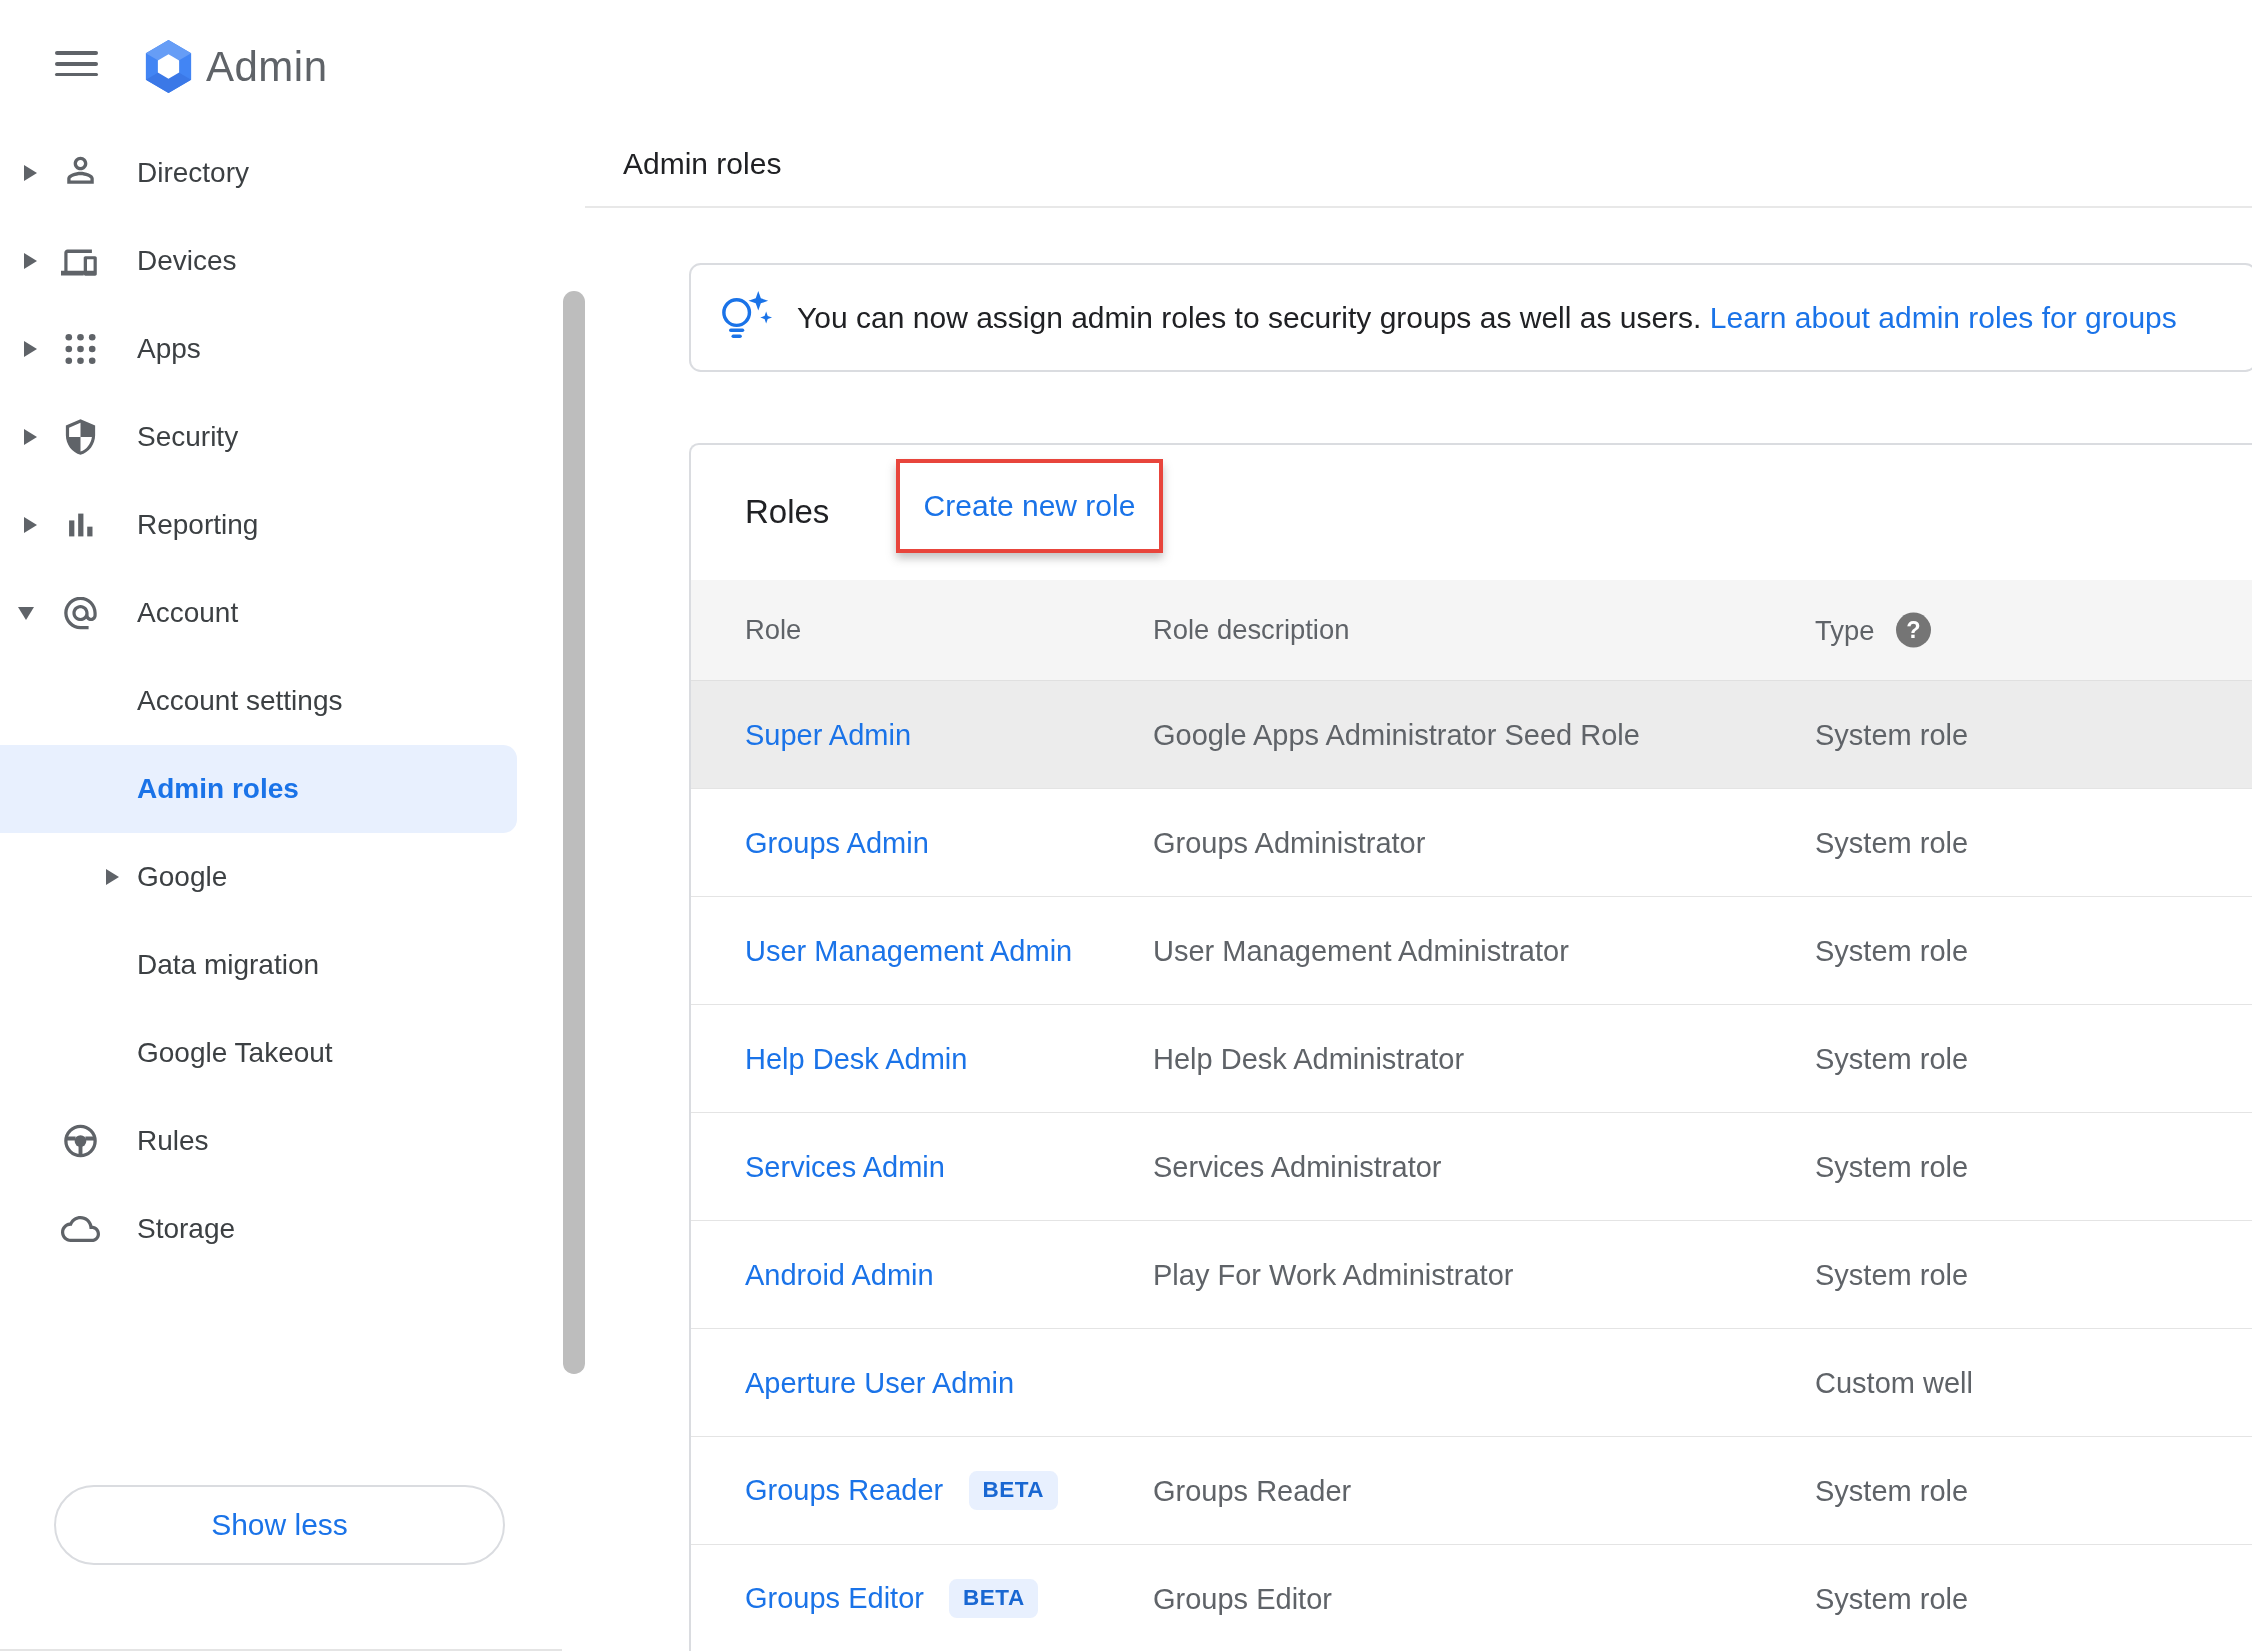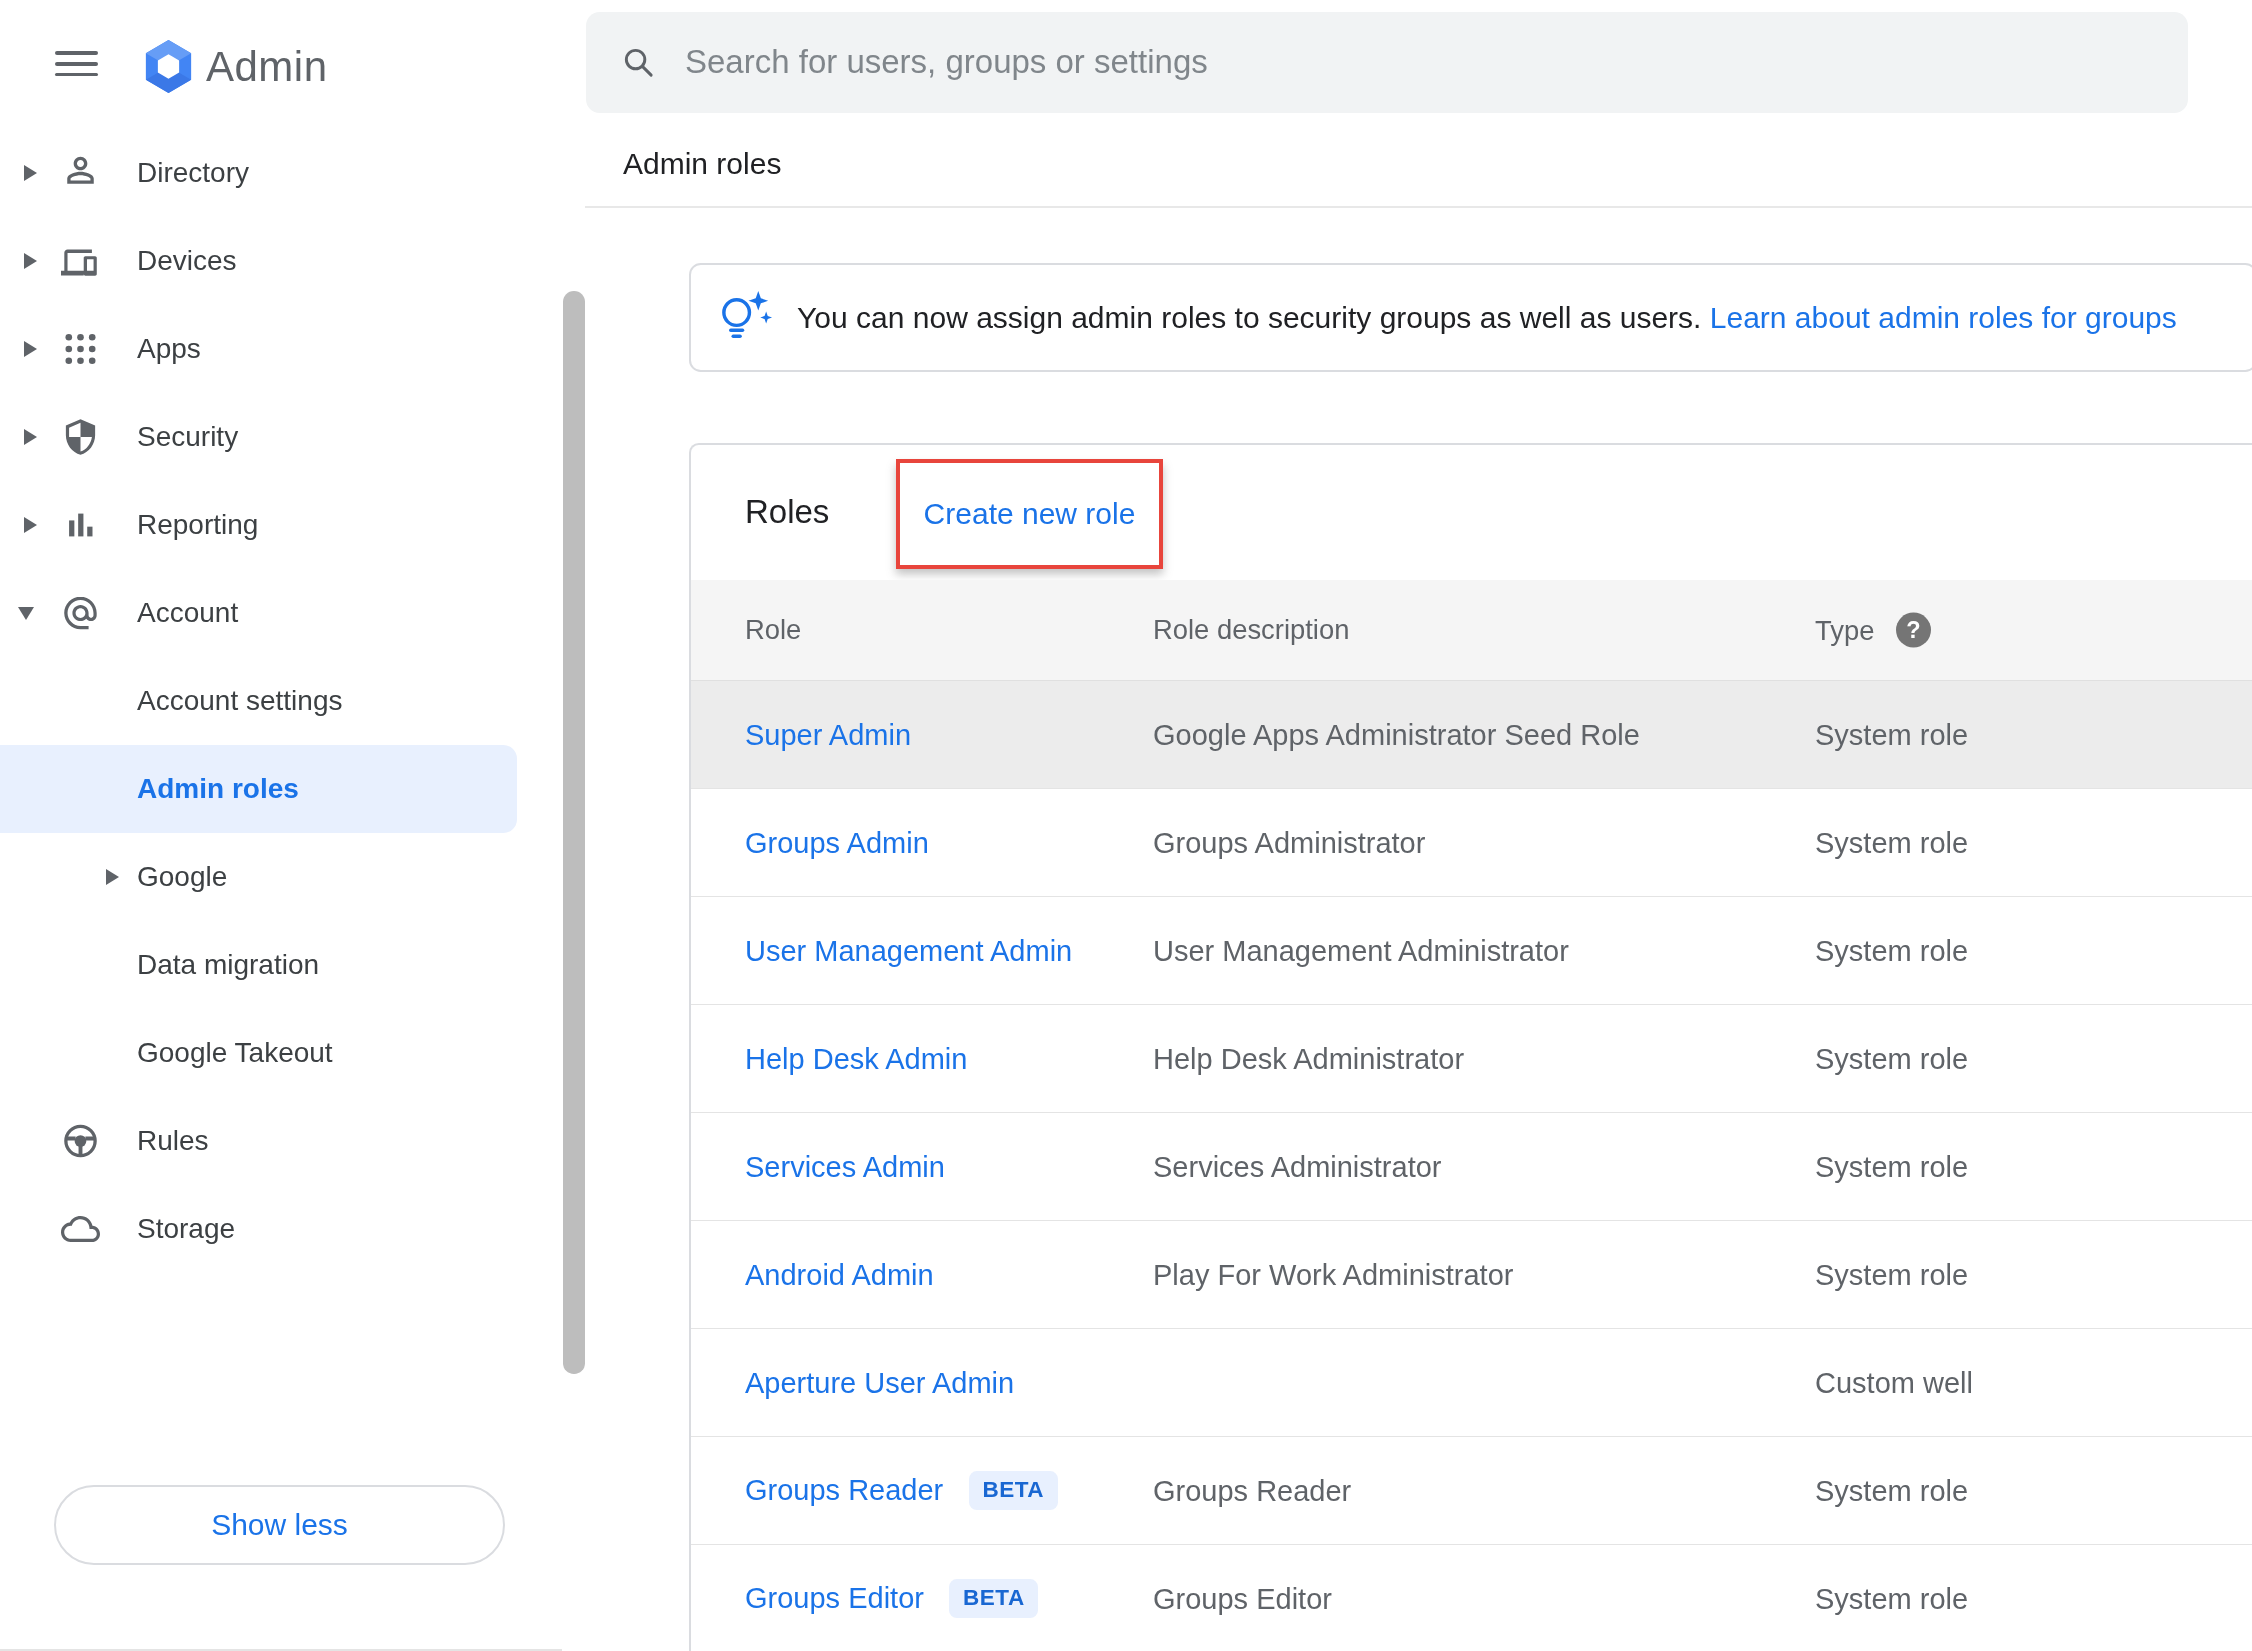--- a/index.html
+++ b/index.html
@@ -65,21 +65,21 @@
     border-radius:11.8px;display:flex;align-items:center;background:#fff;}
   .banner .bulb{margin-left:23.5px;flex:0 0 auto;}
   .banner .btxt{margin-left:21.6px;font-size:30px;color:var(--text-dark);white-space:nowrap;}
   .banner a, .link{color:var(--accent-blue);text-decoration:none;cursor:pointer;}
 
   
   .card{position:absolute;left:689px;top:443px;width:1565px;height:1209px;border-top:2px solid var(--card-border);
     border-left:2px solid var(--card-border);border-top-left-radius:9.8px;background:#fff;}
   .card-heading{position:absolute;left:54px;top:0;height:133px;display:flex;align-items:center;
     font-size:33px;font-weight:500;color:var(--text-dark);}
-  .annotation-box{position:absolute;left:205px;top:13.7px;width:267px;height:110px;border:4.9px solid var(--annotation-red);
+  .annotation-box{position:absolute;left:205px;top:13.7px;width:267px;height:94px;border:4.9px solid var(--annotation-red);
     box-shadow:0 5.9px 8.8px rgba(120,120,120,.45);display:flex;align-items:center;justify-content:center;background:#fff;}
   .create-link{font-size:30px;color:var(--accent-blue);cursor:pointer;white-space:nowrap;}
   .thead{position:absolute;left:0;top:135px;width:100%;height:101px;background:var(--header-row-bg);
     border-bottom:1px solid var(--divider);}
   .thead .hc{position:absolute;top:50%;transform:translateY(-50%);font-size:27.4px;color:var(--text-gray);display:flex;align-items:center;}
   .c-role{left:54px;} .c-desc{left:462px;} .c-type{left:1124px;}
   .help-icon{width:35px;height:35px;border-radius:50%;background:#757575;color:#fff;font-size:23.5px;font-weight:700;
     display:inline-flex;align-items:center;justify-content:center;margin-left:21.6px;cursor:pointer;}
   .tbody{position:absolute;left:0;top:236px;width:100%;}
   .trow{position:relative;height:108px;border-bottom:1px solid #e4e4e4;background:#fff;}
@@ -100,27 +100,20 @@
       <span></span>
   </div>
   <svg class="logo" viewBox="0 0 64 64">
     <polygon points="32,5 55,18.5 55,45.5 32,59 9,45.5 9,18.5" fill="#4285f4"></polygon>
     <polygon points="32,5 55,18.5 32,32 9,18.5" fill="#669df6"></polygon>
     <polygon points="9,45.5 32,32 55,45.5 32,59" fill="#3b78e7"></polygon>
     <polygon points="32,19.5 42.8,25.8 42.8,38.2 32,44.5 21.2,38.2 21.2,25.8" fill="#ffffff"></polygon>
   </svg>
   <div class="logo-text">Admin</div>
 
-  <div class="searchbar">
-    <svg width="35" height="35" viewBox="0 0 36 36">
-      <circle cx="15" cy="15" r="9.5" fill="none" stroke="#5f6368" stroke-width="3"></circle>
-      <line x1="22" y1="22" x2="31" y2="31" stroke="#5f6368" stroke-width="3" stroke-linecap="round"></line>
-    </svg>
-    <input value="" placeholder="Search for users, groups or settings" style="">
-  </div>
 
   <div class="page-title">Admin roles</div>
   <div class="title-divider"></div>
 
   <nav class="side-rows" id="sideRows">
       <div class="side-row">
         <span class="caret"></span>
         <svg class="ic" viewBox="0 0 40 40">
           <path d="M20 6.7c2 0 3.6 1.6 3.6 3.6S22 13.9 20 13.9s-3.6-1.6-3.6-3.6S18 6.7 20 6.7m0 15.5c5 0 10.2 2.4 10.2 3.5v1.9H9.8v-1.9c0-1.1 5.2-3.5 10.2-3.5M20 3.3c-3.9 0-7 3.1-7 7s3.1 7 7 7 7-3.1 7-7-3.1-7-7-7zm0 15.5c-4.7 0-13.6 2.3-13.6 6.9v5.2h27.2v-5.2c0-4.6-8.9-6.9-13.6-6.9z" fill="#5f6368"></path>
         </svg>

